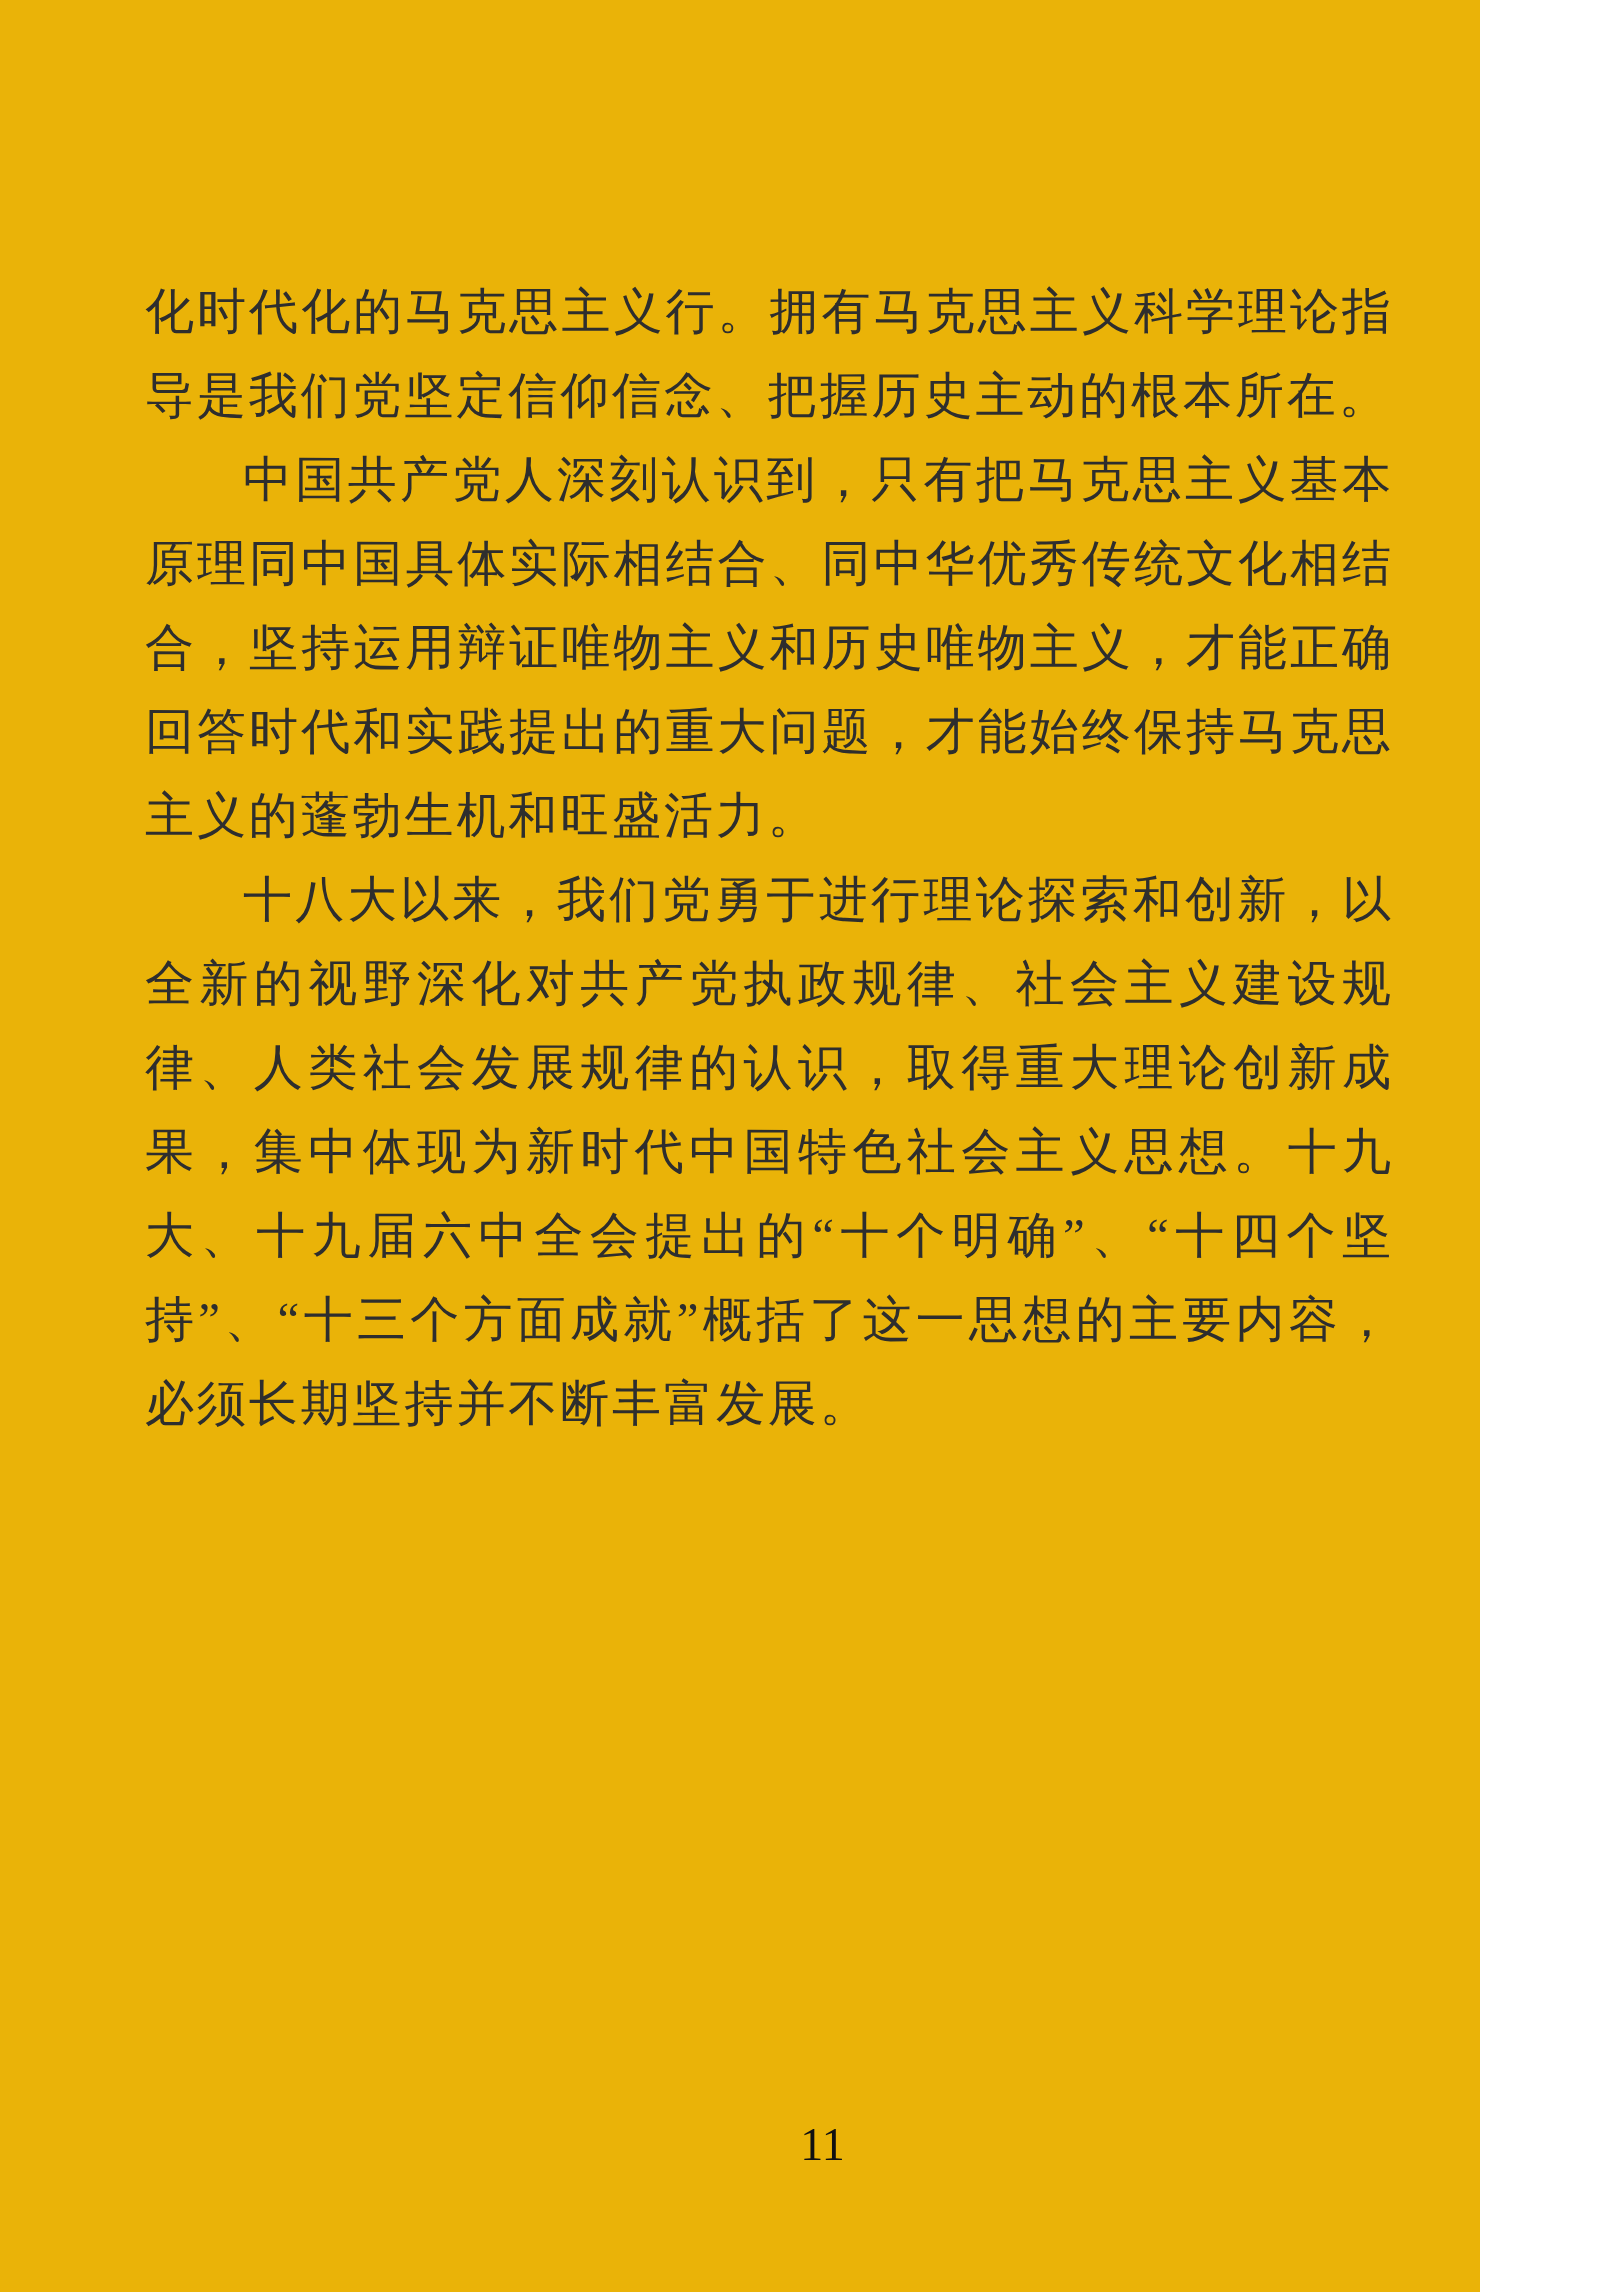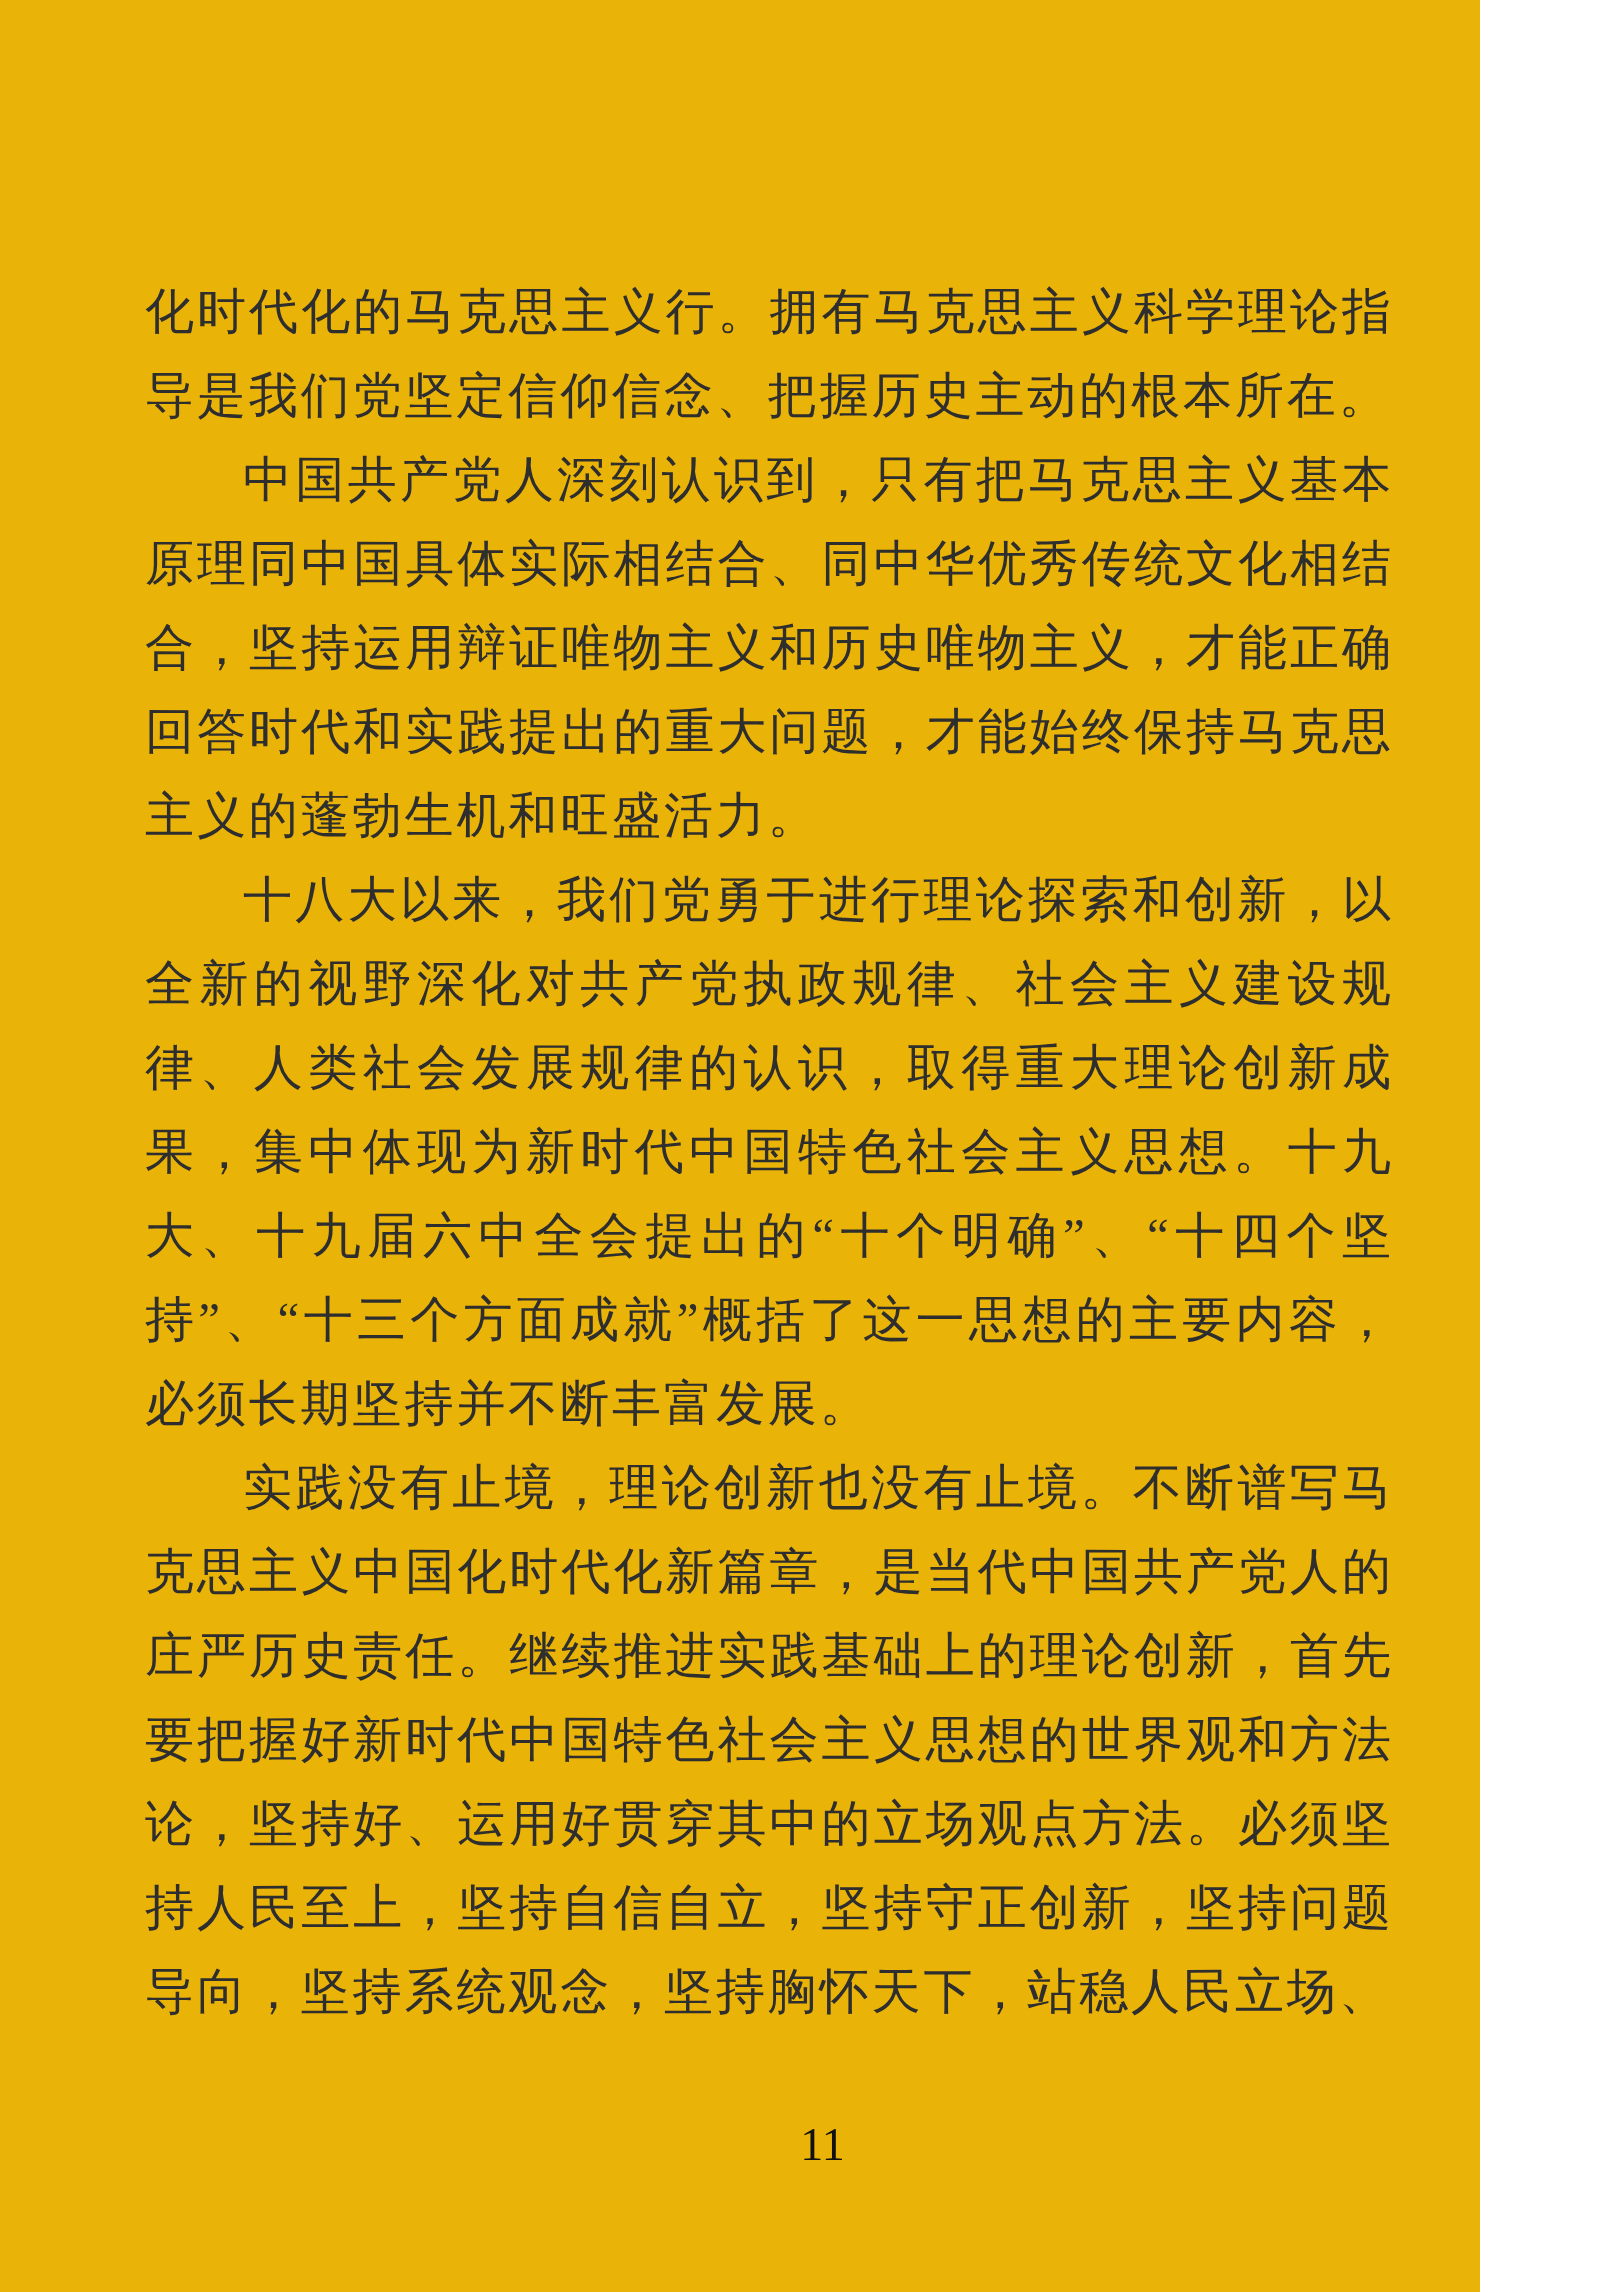--- a/index.html
+++ b/index.html
@@ -48,18 +48,17 @@
   }
 </style>
 </head>
 <body>
 
 <div class="page">
   <div class="text-block">
     <p>化时代化的马克思主义行。拥有马克思主义科学理论指导是我们党坚定信仰信念、把握历史主动的根本所在。</p>
     <p class="indent">中国共产党人深刻认识到，只有把马克思主义基本原理同中国具体实际相结合、同中华优秀传统文化相结合，坚持运用辩证唯物主义和历史唯物主义，才能正确回答时代和实践提出的重大问题，才能始终保持马克思主义的蓬勃生机和旺盛活力。</p>
     <p class="indent">十八大以来，我们党勇于进行理论探索和创新，以全新的视野深化对共产党执政规律、社会主义建设规律、人类社会发展规律的认识，取得重大理论创新成果，集中体现为新时代中国特色社会主义思想。十九大、十九届六中全会提出的“十个明确”、“十四个坚持”、“十三个方面成就”概括了这一思想的主要内容，必须长期坚持并不断丰富发展。</p>
-    <p class="indent">实践没有止境，理论创新也没有止境。不断谱写马克思主义中国化时代化新篇章，是当代中国共产党人的庄严历史责任。继续推进实践基础上的理论创新，首先要把握好新时代中国特色社会主义思想的世界观和方法论，坚持好、运用好贯穿其中的立场观点方法。必须坚持人民至上，坚持自信自立，坚持守正创新，坚持问题导向，坚持系统观念，坚持胸怀天下，站稳人民立场、</p>
   </div>
 
   <div class="page-number">11</div>
 </div>
 
 
 </body></html>

